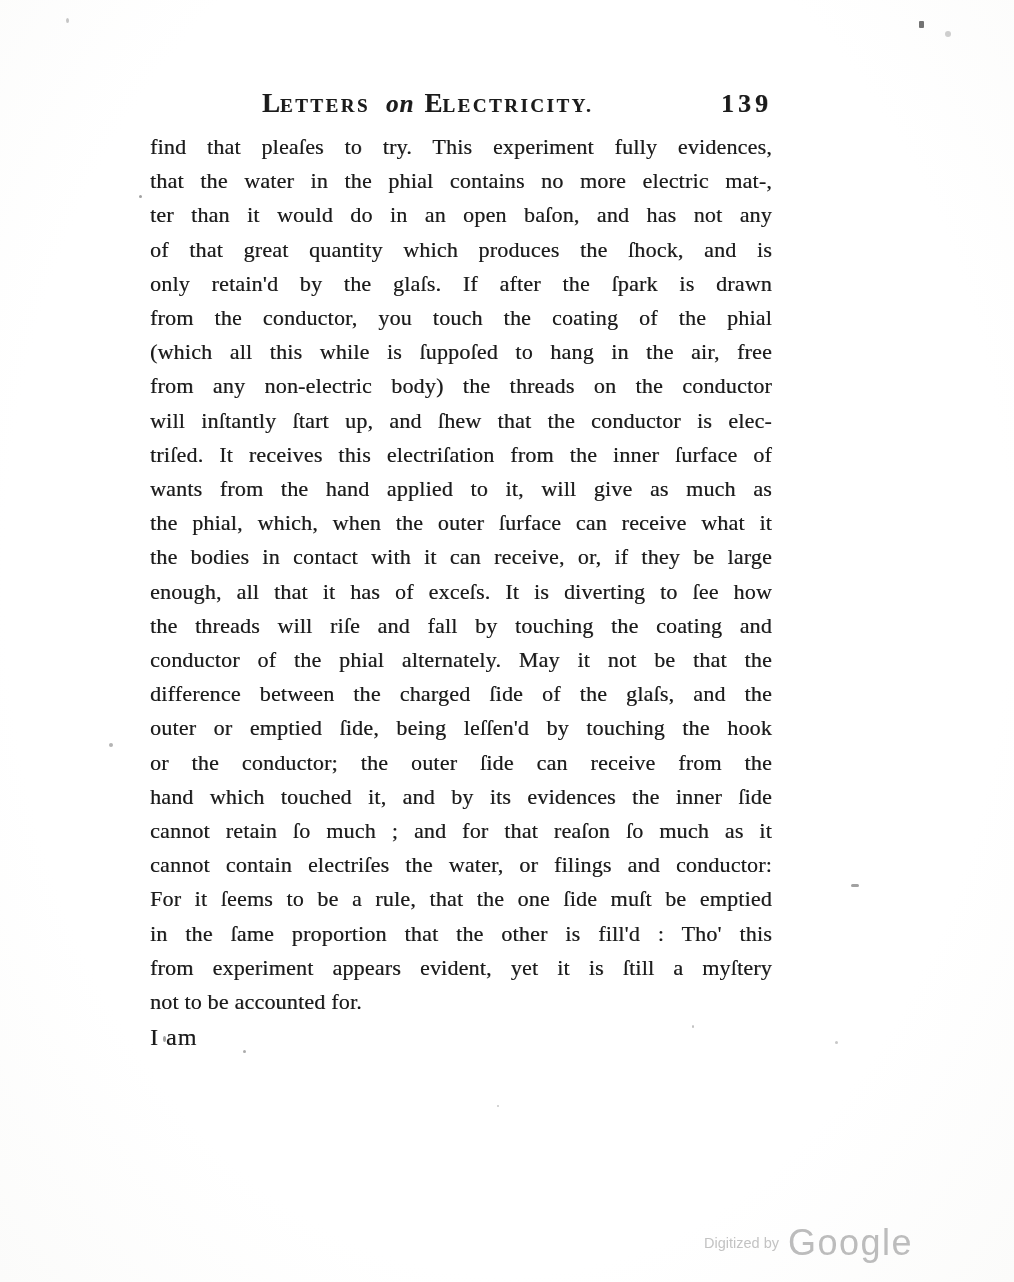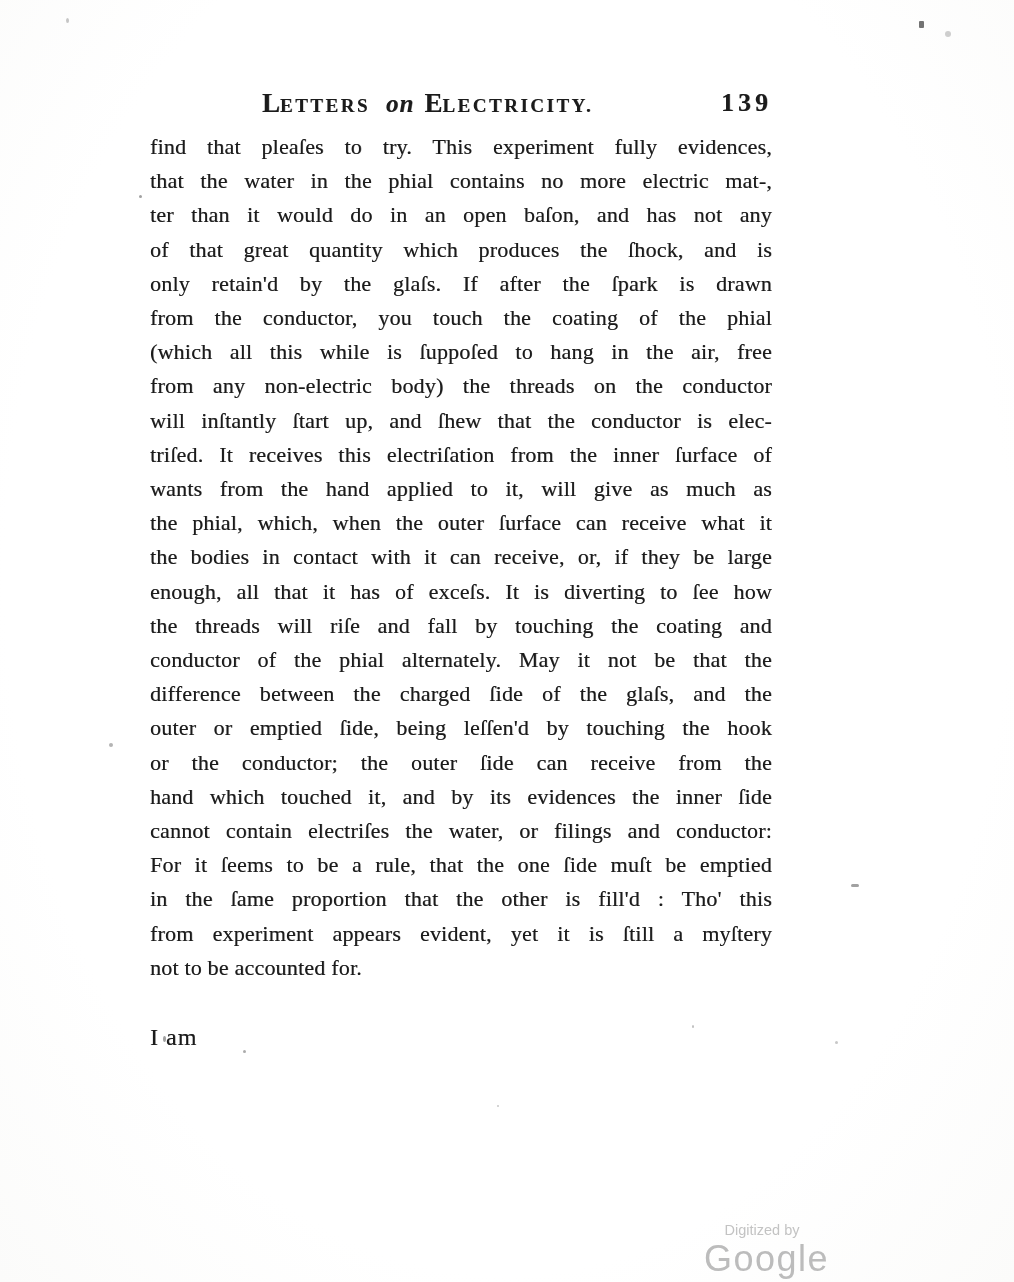--- a/index.html
+++ b/index.html
@@ -20,21 +20,21 @@
     inset: 0;
     background: radial-gradient(ellipse at 50% 45%, #ffffff 70%, #fbfbfa 100%);
   }
   .header {
     position: absolute;
     top: 88px;
     left: 150px;
     width: 622px;
     display: flex;
     justify-content: space-between;
-    align-items: flex-start;
+    align-items: center;
     text-shadow: 0.4px 0.4px 0.5px rgba(0,0,0,0.45);
   }
   .title {
     margin-left: 112px;
     white-space: nowrap;
   }
   .cap {
     font-size: 27px;
     font-weight: bold;
   }
@@ -81,21 +81,20 @@
     font-size: 24px;
     letter-spacing: 1px;
     text-shadow: 0.4px 0.4px 0.5px rgba(0,0,0,0.5);
   }
   .watermark {
     position: absolute;
     top: 1222px;
     left: 704px;
     display: flex;
     align-items: center;
-    flex-direction: column;
   }
   .wm-text {
     font-family: "Liberation Sans", sans-serif;
     font-size: 14.5px;
     color: #c3c3c3;
     margin-right: 9px;
   }
   .wm-logo {
     font-family: Liberation Sans, sans-serif;
     font-size: 36px;
@@ -134,20 +133,21 @@
       <div class="line">wants from the hand applied to it, will give as much as</div>
       <div class="line">the phial, which, when the outer ſurface can receive what it</div>
       <div class="line">the bodies in contact with it can receive, or, if they be large</div>
       <div class="line">enough, all that it has of exceſs.  It is diverting to ſee how</div>
       <div class="line">the threads will riſe and fall by touching the coating and</div>
       <div class="line">conductor of the phial alternately.   May it not be that the</div>
       <div class="line">difference between the charged ſide of the glaſs, and the</div>
       <div class="line">outer or emptied ſide, being leſſen'd by touching the hook</div>
       <div class="line">or the conductor; the outer ſide can receive from the</div>
       <div class="line">hand which touched it, and by its evidences the inner ſide</div>
+      <div class="line">cannot retain ſo much ; and for that reaſon ſo much as it</div>
       <div class="line">cannot contain electriſes the water, or filings and conductor:</div>
       <div class="line">For it ſeems to be a rule, that the one ſide muſt be emptied</div>
       <div class="line">in the ſame proportion that the other is fill'd : Tho' this</div>
       <div class="line">from experiment appears evident,  yet it is ſtill a myſtery</div>
       <div class="line">not to be accounted for.</div>
     </div>
 
   <div class="closing">I am</div>
 
   <div class="speck" style="left:66px;top:18px;width:3px;height:5px;opacity:.3;"></div>

